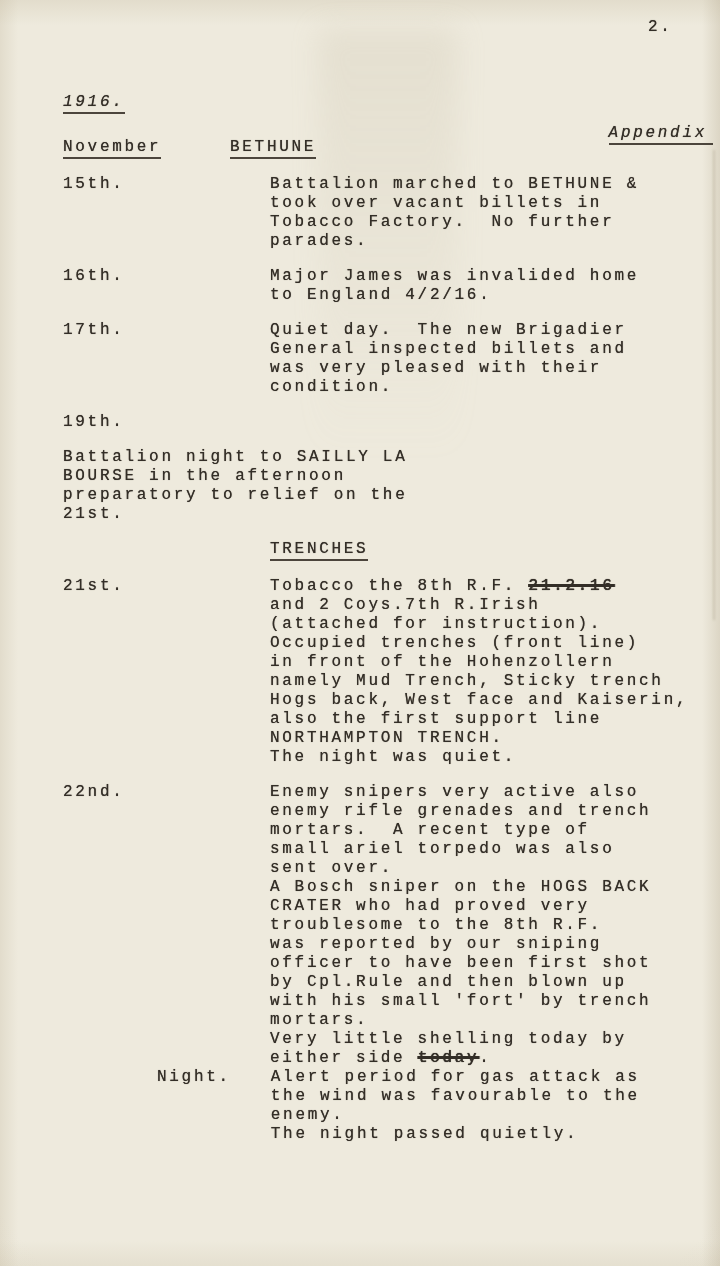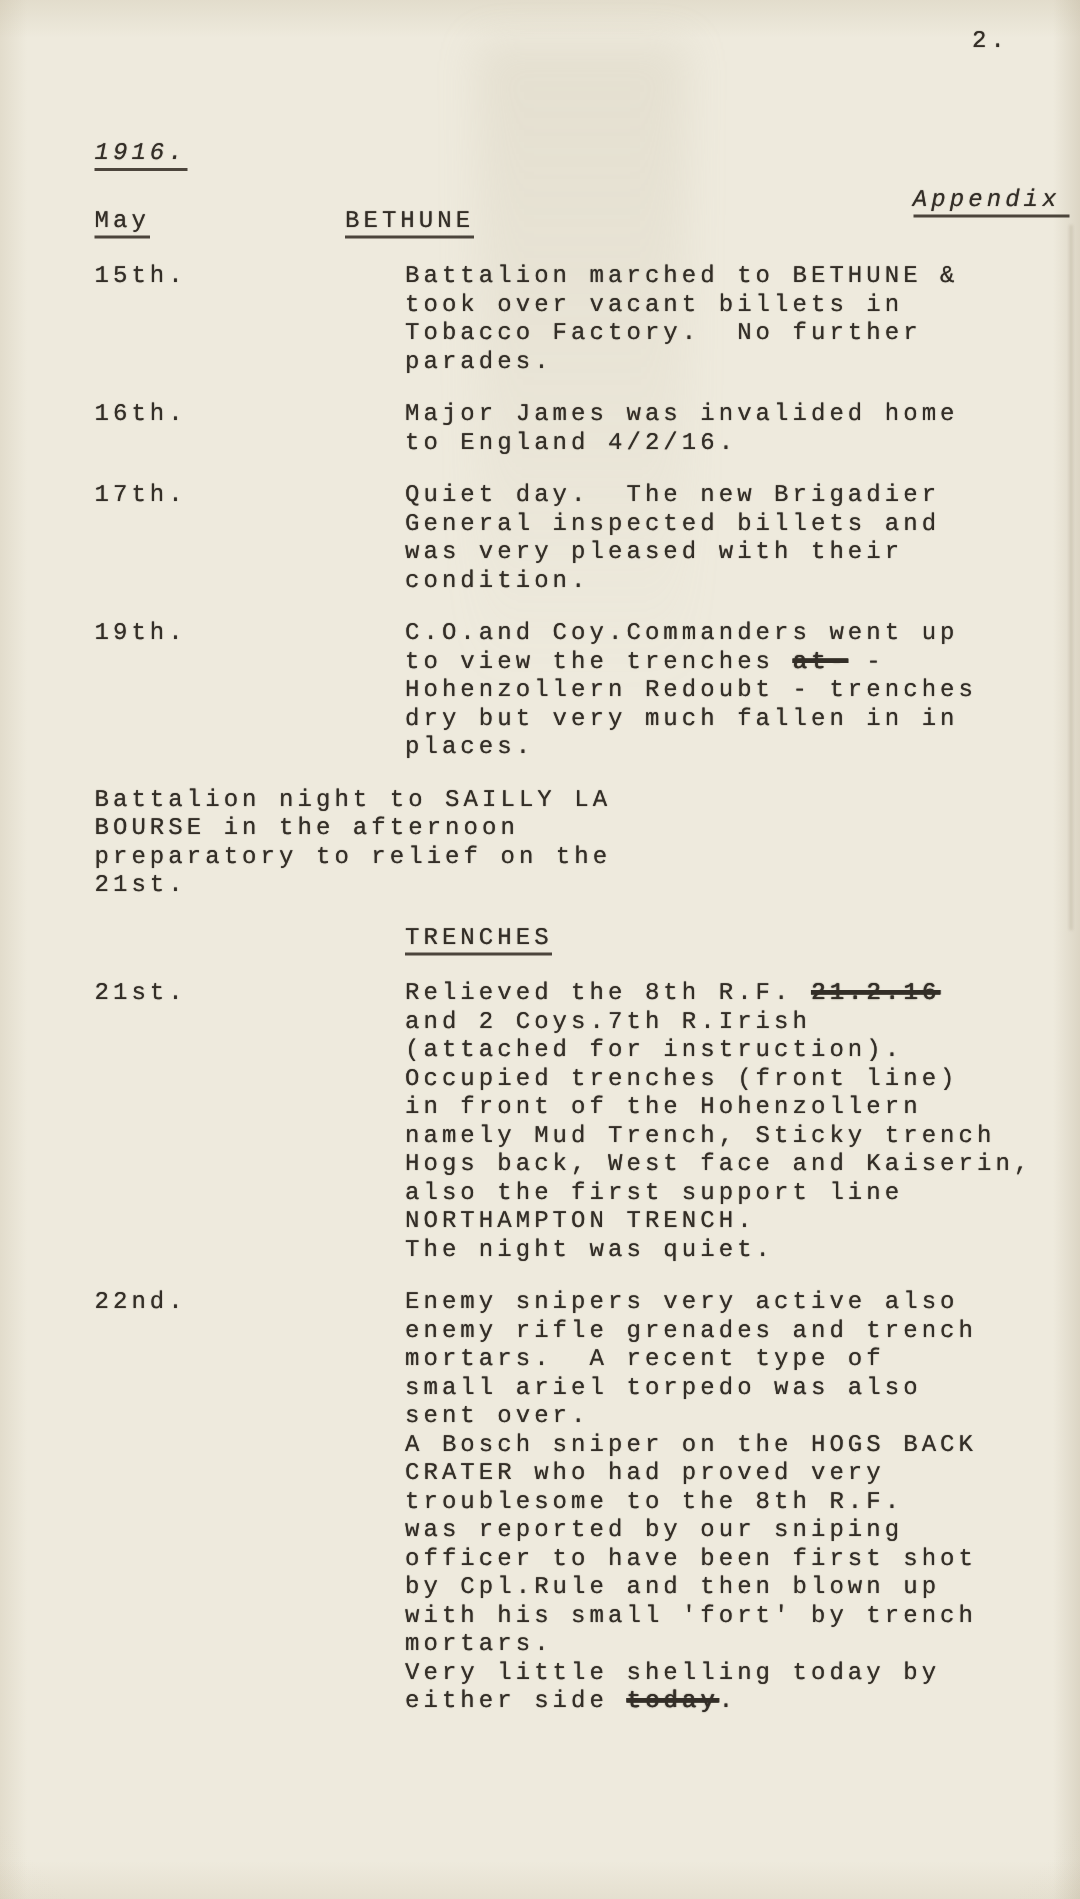--- a/index.html
+++ b/index.html
@@ -58,21 +58,21 @@
   <div class="crease"></div>
 
   <div class="pagenum ink">2.</div>
 
   <div class="year-row">
     <span class="ul ink">1916.</span>
     <span class="appendix"><span class="ul ink" style="padding-right:6px;margin-top:26px;">Appendix</span></span>
   </div>
 
   <div class="month-row">
-    <div class="date-cell"><span class="ul ink">May</span></div>
+    <div class="date-cell"><span class="ul ink">November</span></div>
     <div class="body-cell"><span class="ul ink">BETHUNE</span></div>
   </div>
 
   <div class="entries">
 
     <div class="entry">
       <div class="date-cell ink">15th.</div>
       <div class="body-cell ink">Battalion marched to BETHUNE &amp;
 took over vacant billets in
 Tobacco Factory.  No further
@@ -89,42 +89,37 @@
       <div class="date-cell ink">17th.</div>
       <div class="body-cell ink">Quiet day.  The new Brigadier
 General inspected billets and
 was very pleased with their
 condition.</div>
     </div>
 
 
     <div class="entry">
       <div class="date-cell ink">19th.</div>
-      <div class="body-cell ink"><span>C.O.and Coy.Commanders went up
-to view the trenches </span><span class="strike">at-</span><span> -
-Hohenzollern Redoubt - trenches
-dry but very much fallen in in
-places.</span></div>
     </div>
 
     <div class="entry">
       <div class="body-cell ink">Battalion night to SAILLY LA
 BOURSE in the afternoon
 preparatory to relief on the
 21st.</div>
     </div>
 
     <div class="entry">
       <div class="date-cell"></div>
       <div class="body-cell"><span class="ul ink">TRENCHES</span></div>
     </div>
 
     <div class="entry">
       <div class="date-cell ink">21st.</div>
-      <div class="body-cell ink"><span>Relieved the 8th R.F. </span><span class="strike">21.2.16</span><span>
+      <div class="body-cell ink"><span>Tobacco the 8th R.F. </span><span class="strike">21.2.16</span><span>
 and 2 Coys.7th R.Irish
 (attached for instruction).
 Occupied trenches (front line)
 in front of the Hohenzollern
 namely Mud Trench, Sticky trench
 Hogs back, West face and Kaiserin,
 also the first support line
 NORTHAMPTON TRENCH.
 The night was quiet.</span></div>
     </div>
@@ -141,15 +136,22 @@
 troublesome to the 8th R.F.
 was reported by our sniping
 officer to have been first shot
 by Cpl.Rule and then blown up
 with his small 'fort' by trench
 mortars.
 Very little shelling today by
 either side </span><span class="strike">today</span><span>.</span></div>
     </div>
 
+    <div class="entry">
+      <div class="date-cell ink"><span class="night-label">Night.</span></div>
+      <div class="body-cell ink">Alert period for gas attack as
+the wind was favourable to the
+enemy.
+The night passed quietly.</div>
+    </div>
 
   </div>
 </div>
 
 </body></html>

